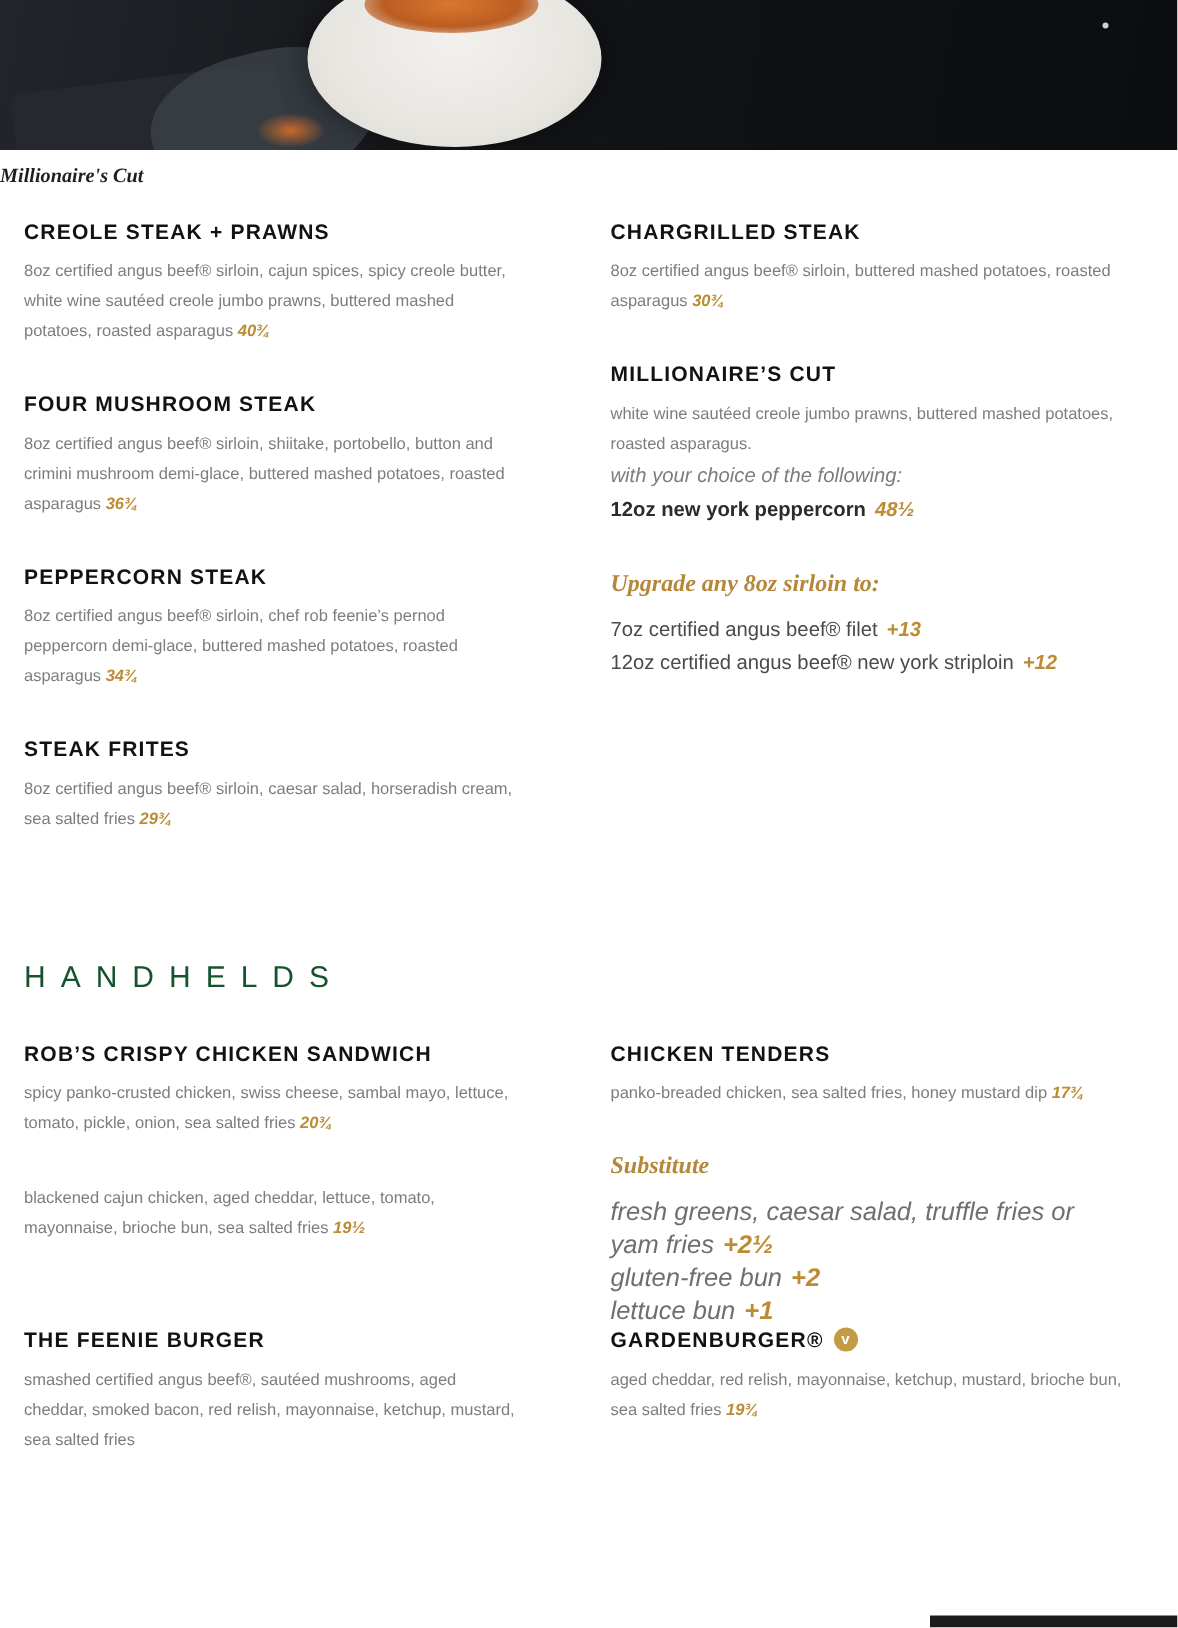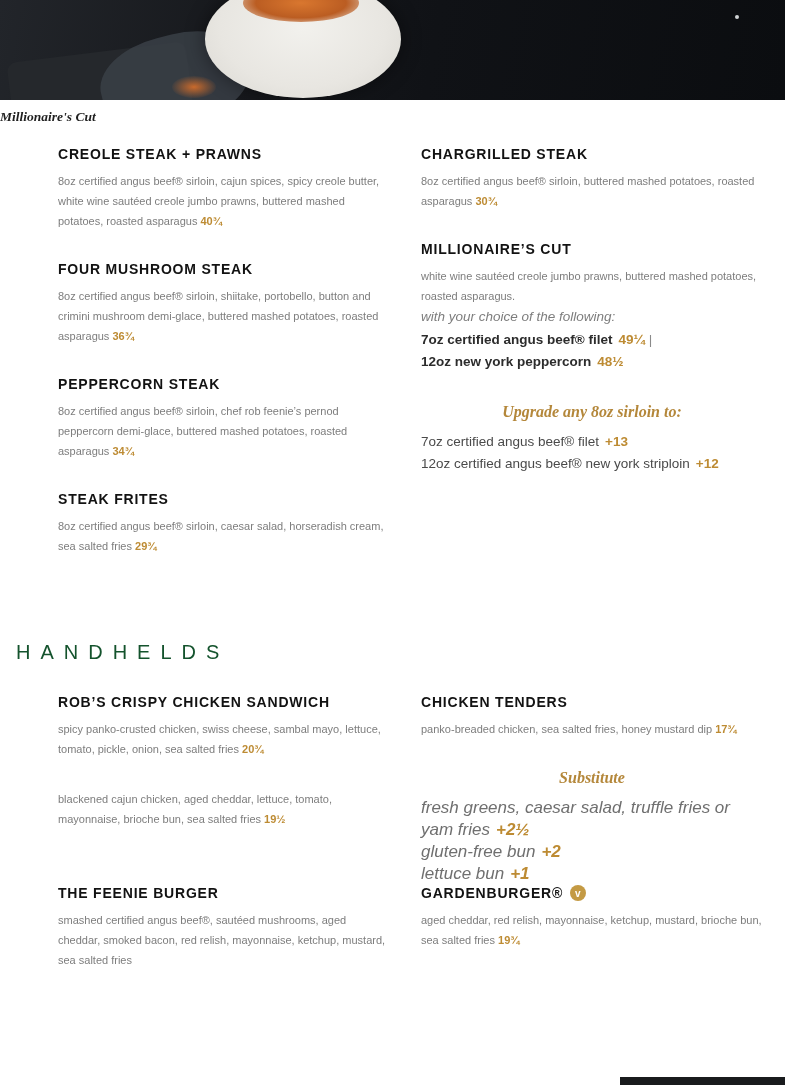--- a/index.html
+++ b/index.html
@@ -42,40 +42,39 @@
 
   
   .caption {
     text-align:left; padding:9px 40px 0 0;
     font-family:"Liberation Serif","DejaVu Serif",serif;
     font-style:italic; font-weight:700; font-size:13.5px; color:#1f1f1f;
   }
 
   
   .content { padding:21px 40px 0 16px; }
-  .menu-grid { display:grid; grid-template-columns:329px 342px; column-gap:34px; align-items:start;margin-left:42px; }
+  .menu-grid { display:grid; grid-template-columns:329px 342px; column-gap:62px; align-items:start; }
 
   .item { margin-bottom:30px; }
   .item-name {
     font-size:14px; font-weight:700; letter-spacing:.8px; color:#121212;
     margin-bottom:9px; display:flex; align-items:center; gap:7px;
   }
   .item-desc { font-size:11px; color:#7d7d7d; line-height:20px; }
-  .price { color:#bd8b33; font-weight:700; white-space:nowrap; }
+  .price { color:#bd8b33; font-weight:700; white-space:nowrap;font-style:italic; }
   .divider { color:#8a8a8a; font-weight:400; margin-left:4px; }
 
   .choice-intro { font-size:13.5px; color:#7d7d7d; font-style:italic; line-height:20px; margin:1px 0 2px; }
   .choice-line { font-size:13.5px; font-weight:700; color:#2c2c2c; line-height:22px; }
   .choice-line .price { margin-left:6px; }
 
   .gold-serif-title {
     font-family:"Liberation Serif","DejaVu Serif",serif;
     font-style:italic; font-weight:700; font-size:16px; color:#b4873a;
     margin:28px 0 10px;
-    text-align:center;
   }
   .option-line { font-size:13.5px; color:#4a4a4a; line-height:22px; }
   .option-line .price { margin-left:6px; }
   .option-line.italic { font-style:italic; color:#6f6f6f; font-size:17px; }
 
   .section-title {
     font-size:20px; font-weight:400; letter-spacing:10px; color:#14532d;
     margin:55px 0 30px;
   }
 
@@ -135,21 +134,20 @@
 
         <div class="item">
           <h3 class="item-name">CHARGRILLED STEAK</h3>
           <p class="item-desc"><span>8oz certified angus beef® sirloin, buttered mashed potatoes, roasted asparagus</span> <span class="price">30¾</span></p>
         </div>
 
         <div class="item">
           <h3 class="item-name">MILLIONAIRE’S CUT</h3>
           <p class="item-desc">white wine sautéed creole jumbo prawns, buttered mashed potatoes, roasted asparagus.</p>
           <p class="choice-intro">with your choice of the following:</p>
-          <p class="choice-line"><span>7oz certified angus beef® filet</span><span class="price">49¼</span><span class="divider">|</span></p>
           <p class="choice-line"><span>12oz new york peppercorn</span><span class="price">48½</span></p>
         </div>
 
         <div class="upgrade-block">
           <h3 class="gold-serif-title">Upgrade any 8oz sirloin to:</h3>
           <p class="option-line"><span>7oz certified angus beef® filet</span><span class="price">+13</span></p>
           <p class="option-line"><span>12oz certified angus beef® new york striploin</span><span class="price">+12</span></p>
         </div>
 
       </div>

